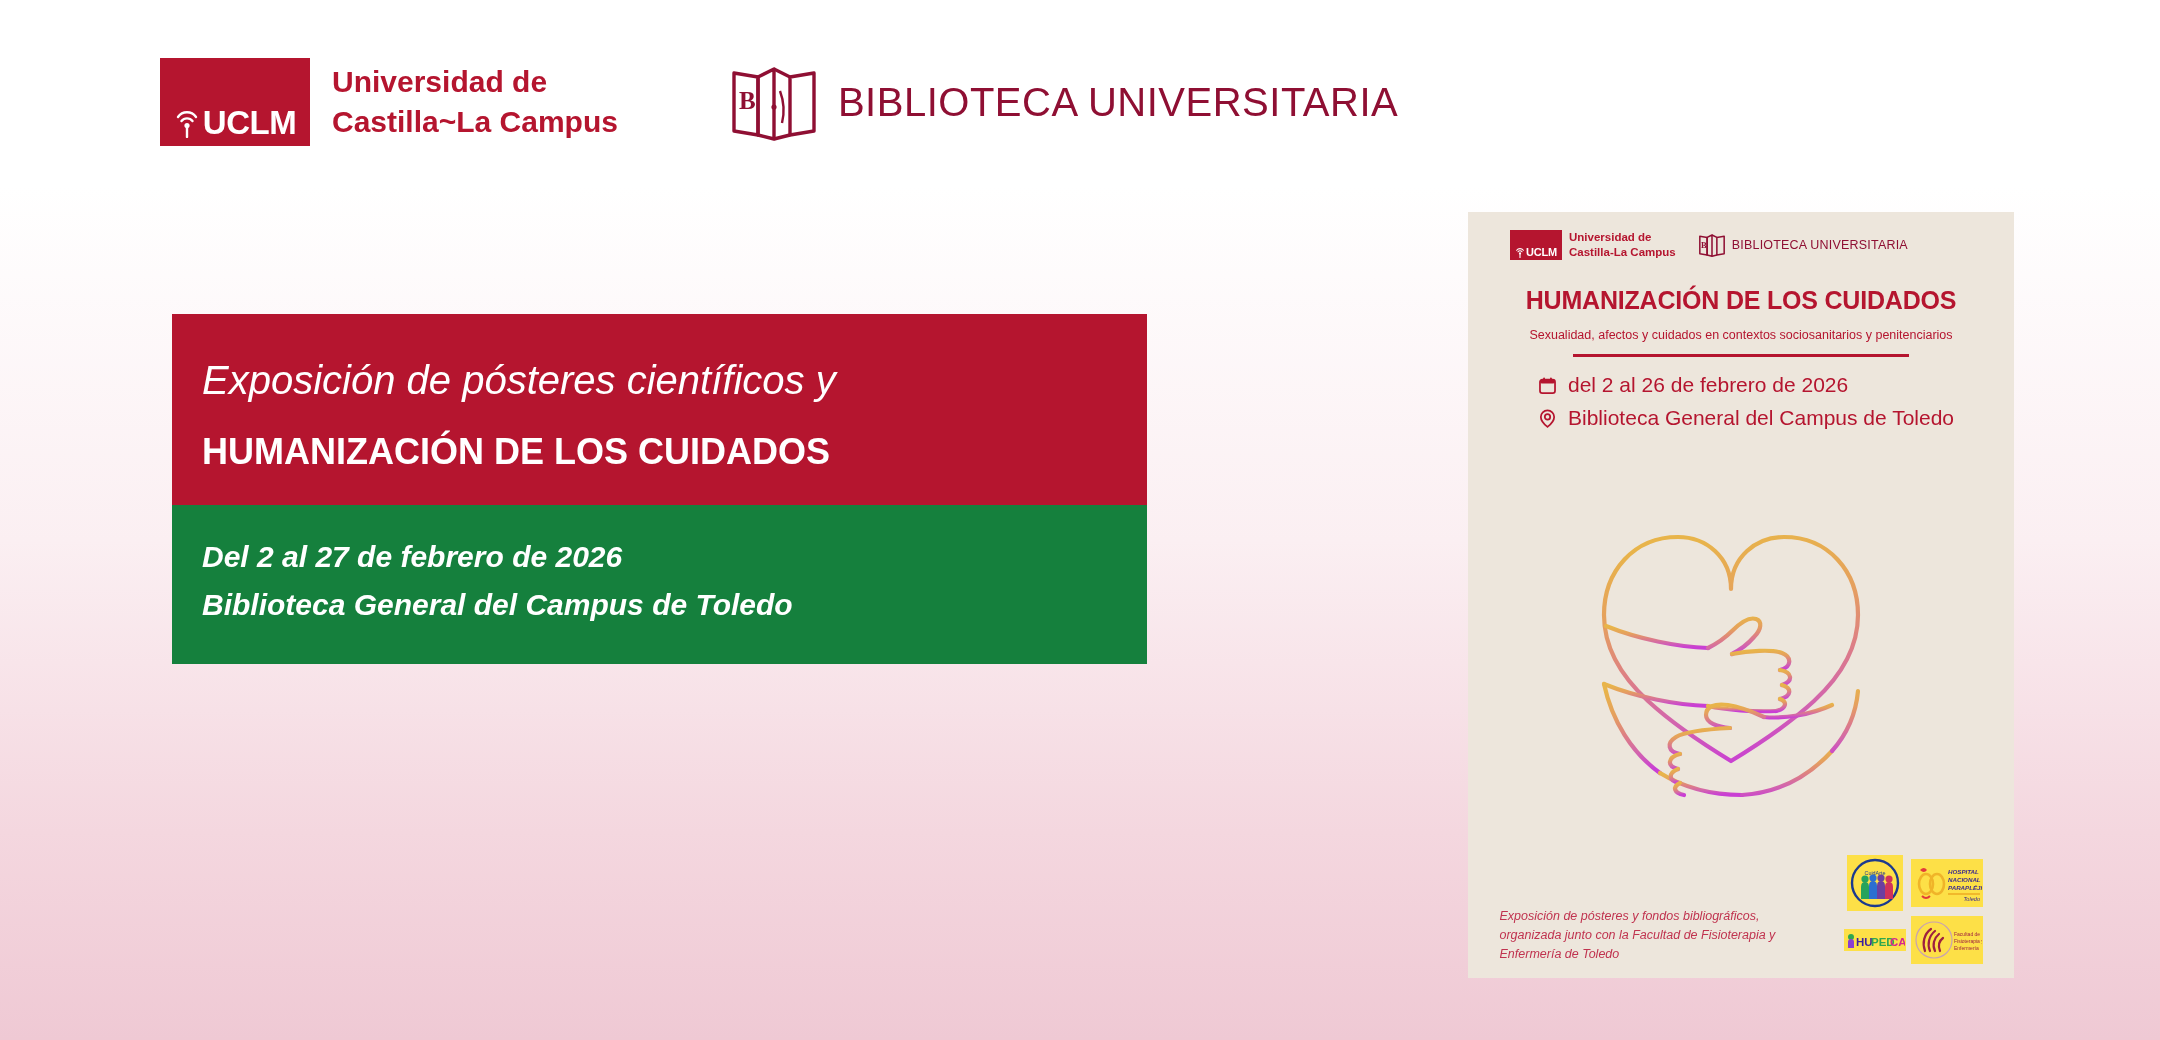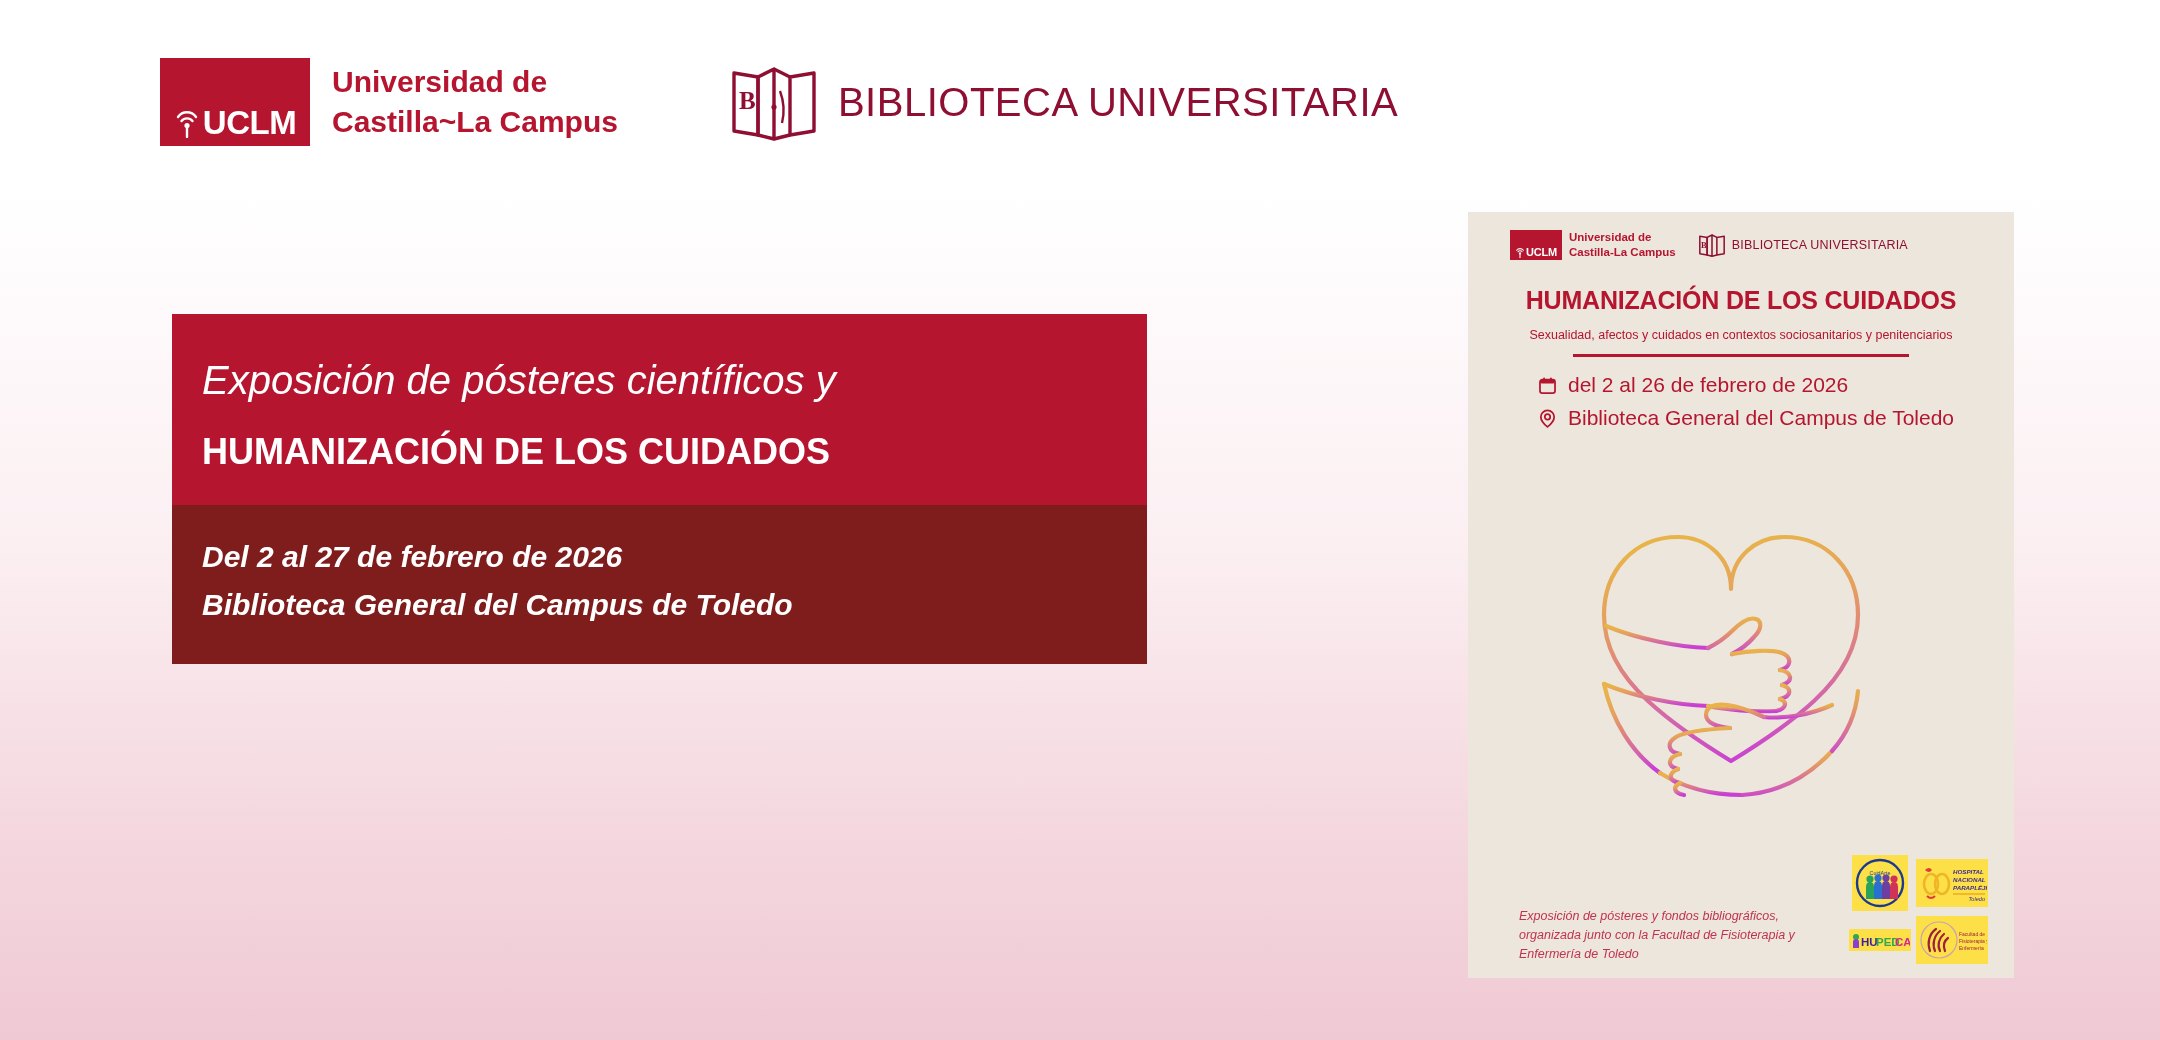--- a/index.html
+++ b/index.html
@@ -88,21 +88,21 @@
   }
   .banner-red .line-bold {
     color: #ffffff;
     font-weight: bold;
     font-size: 36px;
     line-height: 1.5;
     margin-top: 12px;
     white-space: nowrap;
   }
   .banner-gray {
-    background: #7f1d1d;
+    background: #15803d;
     padding: 28px 30px 34px 30px;
   }
   .banner-gray .gline {
     color: #ffffff;
     font-weight: bold;
     font-style: italic;
     font-size: 30px;
     line-height: 1.62;
     white-space: nowrap;
   }
@@ -183,22 +183,22 @@
     display: flex;
     align-items: center;
     justify-content: center;
     margin-top: 4px;
   }
 
   
   .poster-footer {
     display: flex;
     align-items: flex-end;
-    justify-content: flex-end;
-    gap: 10px;
+    justify-content: center;
+    gap: 24px;
   }
   .footer-note {
     color: #c0334f;
     font-size: 12.5px;
     font-style: italic;
     line-height: 1.52;
     max-width: 320px;
   }
   .footer-logos {
     display: grid;

